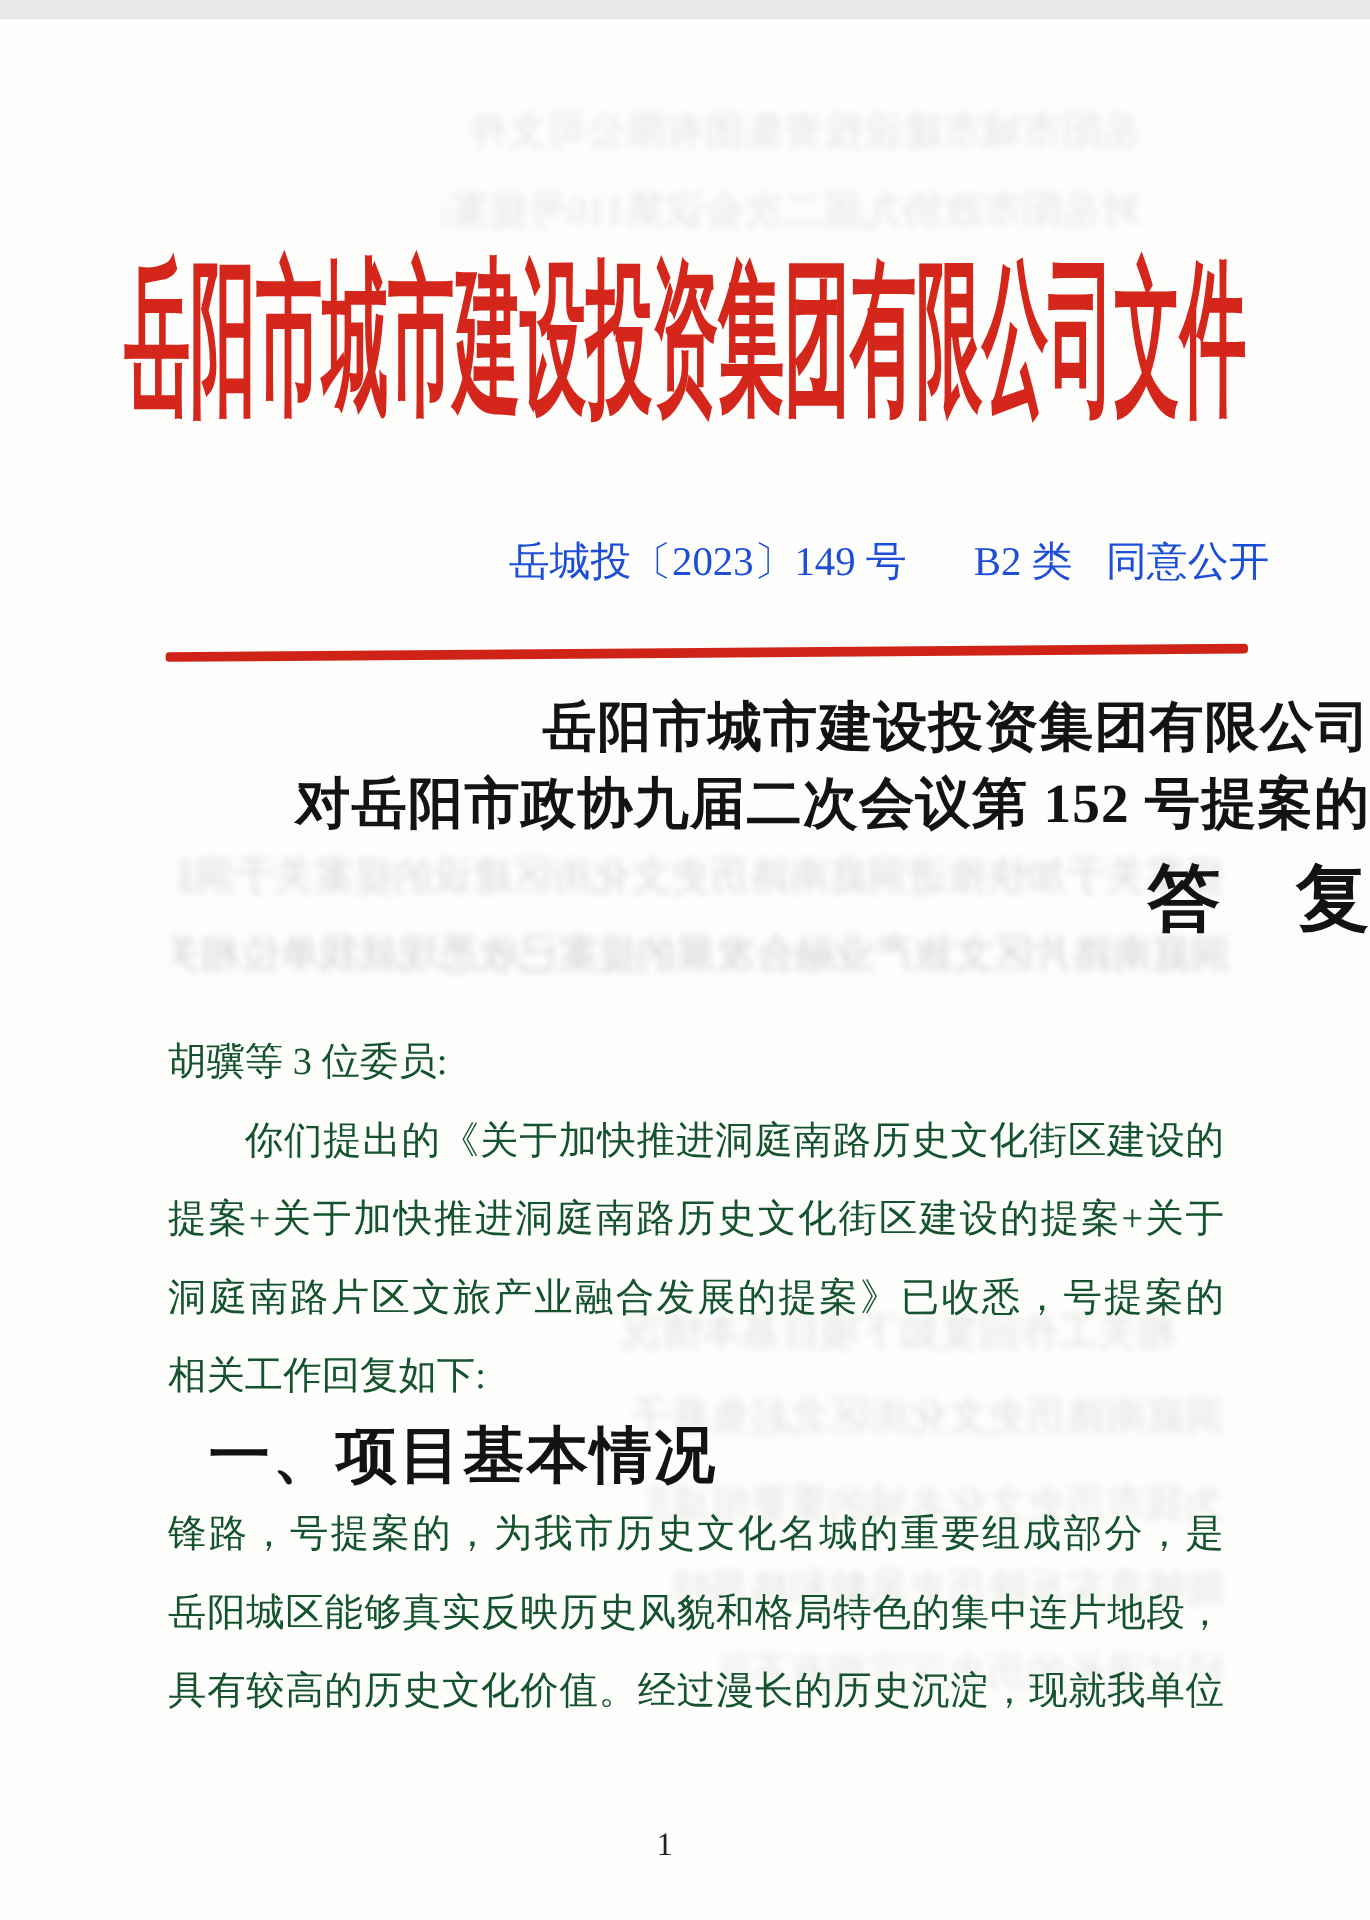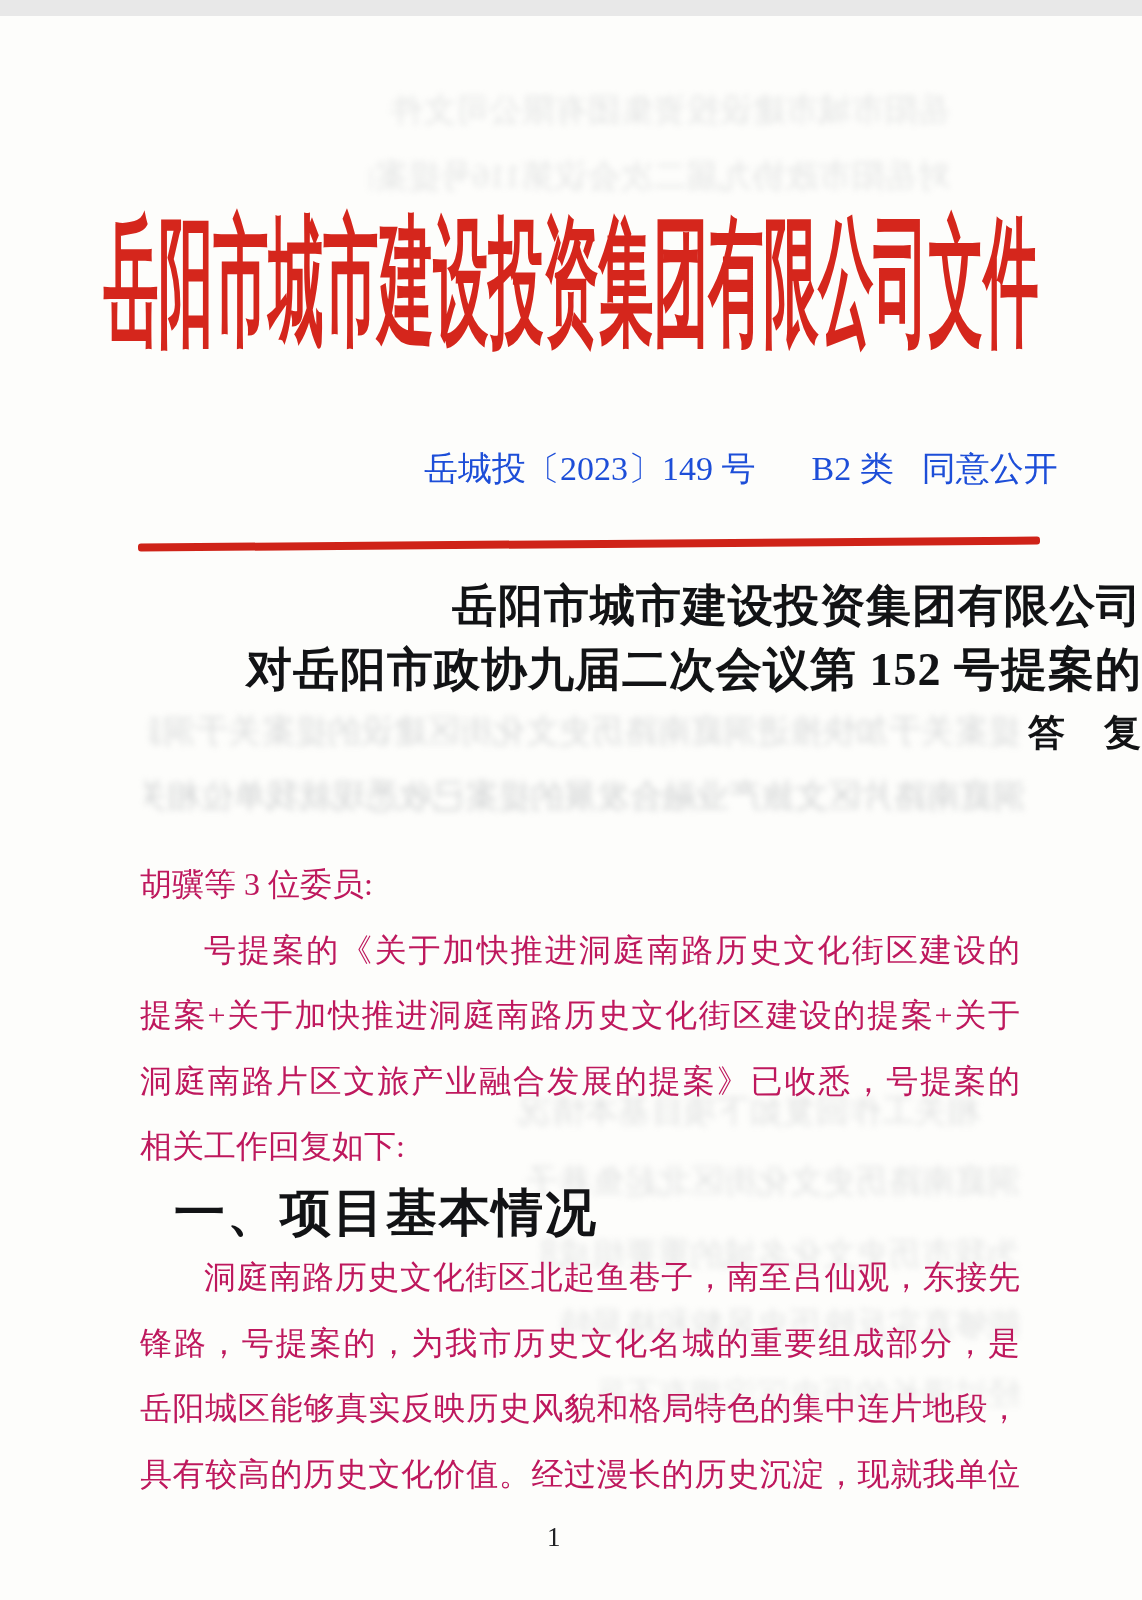--- a/index.html
+++ b/index.html
@@ -35,26 +35,26 @@
     background:#cf2318;border-radius:3px;
     transform:rotate(-0.45deg);
   }
   
   .doc-title{
     position:absolute;left:0;width:100%;text-align:right;
     font-weight:700;color:#121315;white-space:nowrap;letter-spacing:1px;
   }
   .t1{top:560px;font-size:45px;}
   .t2{top:623px;font-size:46px;}
-  .t3{top:692px;font-size:37px;}
+  .t3{top:692px;font-size:61px;}
   
   .body-block{position:absolute;left:140px;top:836px;width:880px;}
   .ln{
     height:65.5px;line-height:65.5px;
-    font-size:32px;color:#be185d;
+    font-size:32px;color:#14532d;
   }
   .ln.justify{
     text-align:justify;
     text-align-last:justify;
     text-justify:inter-character;
   }
   .ln.indent{padding-left:64px;}
   .ln.heading{
     font-family:"Liberation Sans","DejaVu Sans",sans-serif;
     font-weight:700;font-size:51px;color:#121315;
@@ -108,26 +108,25 @@
   </div>
 
   <div class="red-rule"></div>
 
   <div class="doc-title t1">岳阳市城市建设投资集团有限公司</div>
   <div class="doc-title t2">对岳阳市政协九届二次会议第 152 号提案的</div>
   <div class="doc-title t3">答　复</div>
 
   <div class="body-block">
     <div class="ln">胡骥等 3 位委员:</div>
-    <div class="ln justify indent">号提案的《关于加快推进洞庭南路历史文化街区建设的</div>
+    <div class="ln justify indent">你们提出的《关于加快推进洞庭南路历史文化街区建设的</div>
     <div class="ln justify">提案+关于加快推进洞庭南路历史文化街区建设的提案+关于</div>
     <div class="ln justify">洞庭南路片区文旅产业融合发展的提案》已收悉，号提案的</div>
     <div class="ln">相关工作回复如下:</div>
     <div class="ln heading">一、项目基本情况</div>
-    <div class="ln justify indent">洞庭南路历史文化街区北起鱼巷子，南至吕仙观，东接先</div>
     <div class="ln justify">锋路，号提案的，为我市历史文化名城的重要组成部分，是</div>
     <div class="ln justify">岳阳城区能够真实反映历史风貌和格局特色的集中连片地段，</div>
     <div class="ln justify">具有较高的历史文化价值。经过漫长的历史沉淀，现就我单位</div>
   </div>
 
   <div class="page-num">1</div>
 
 </div>
 
 </body></html>

